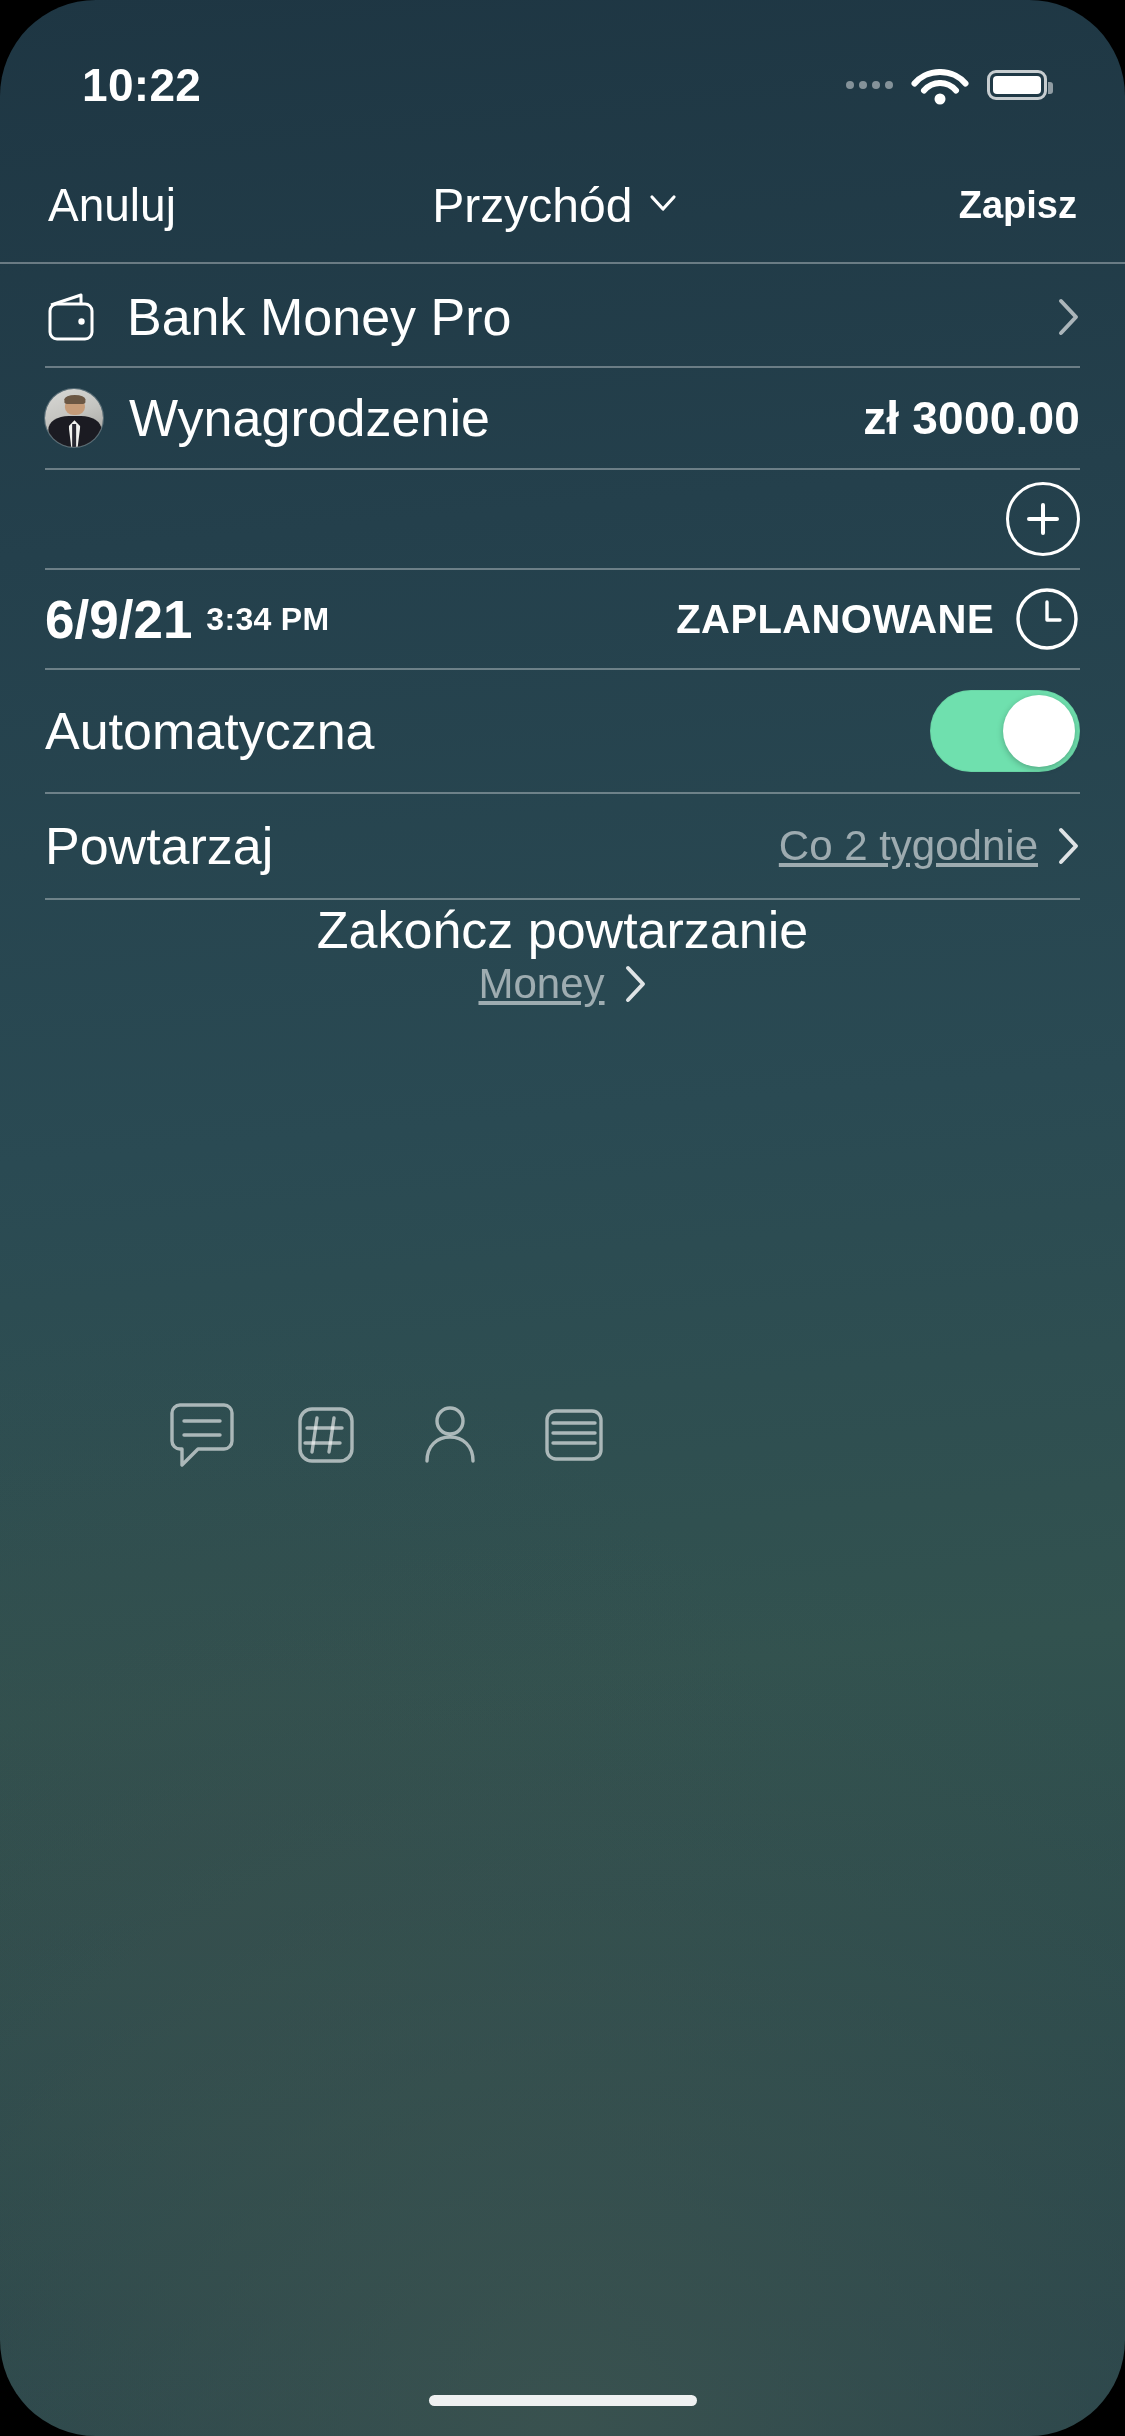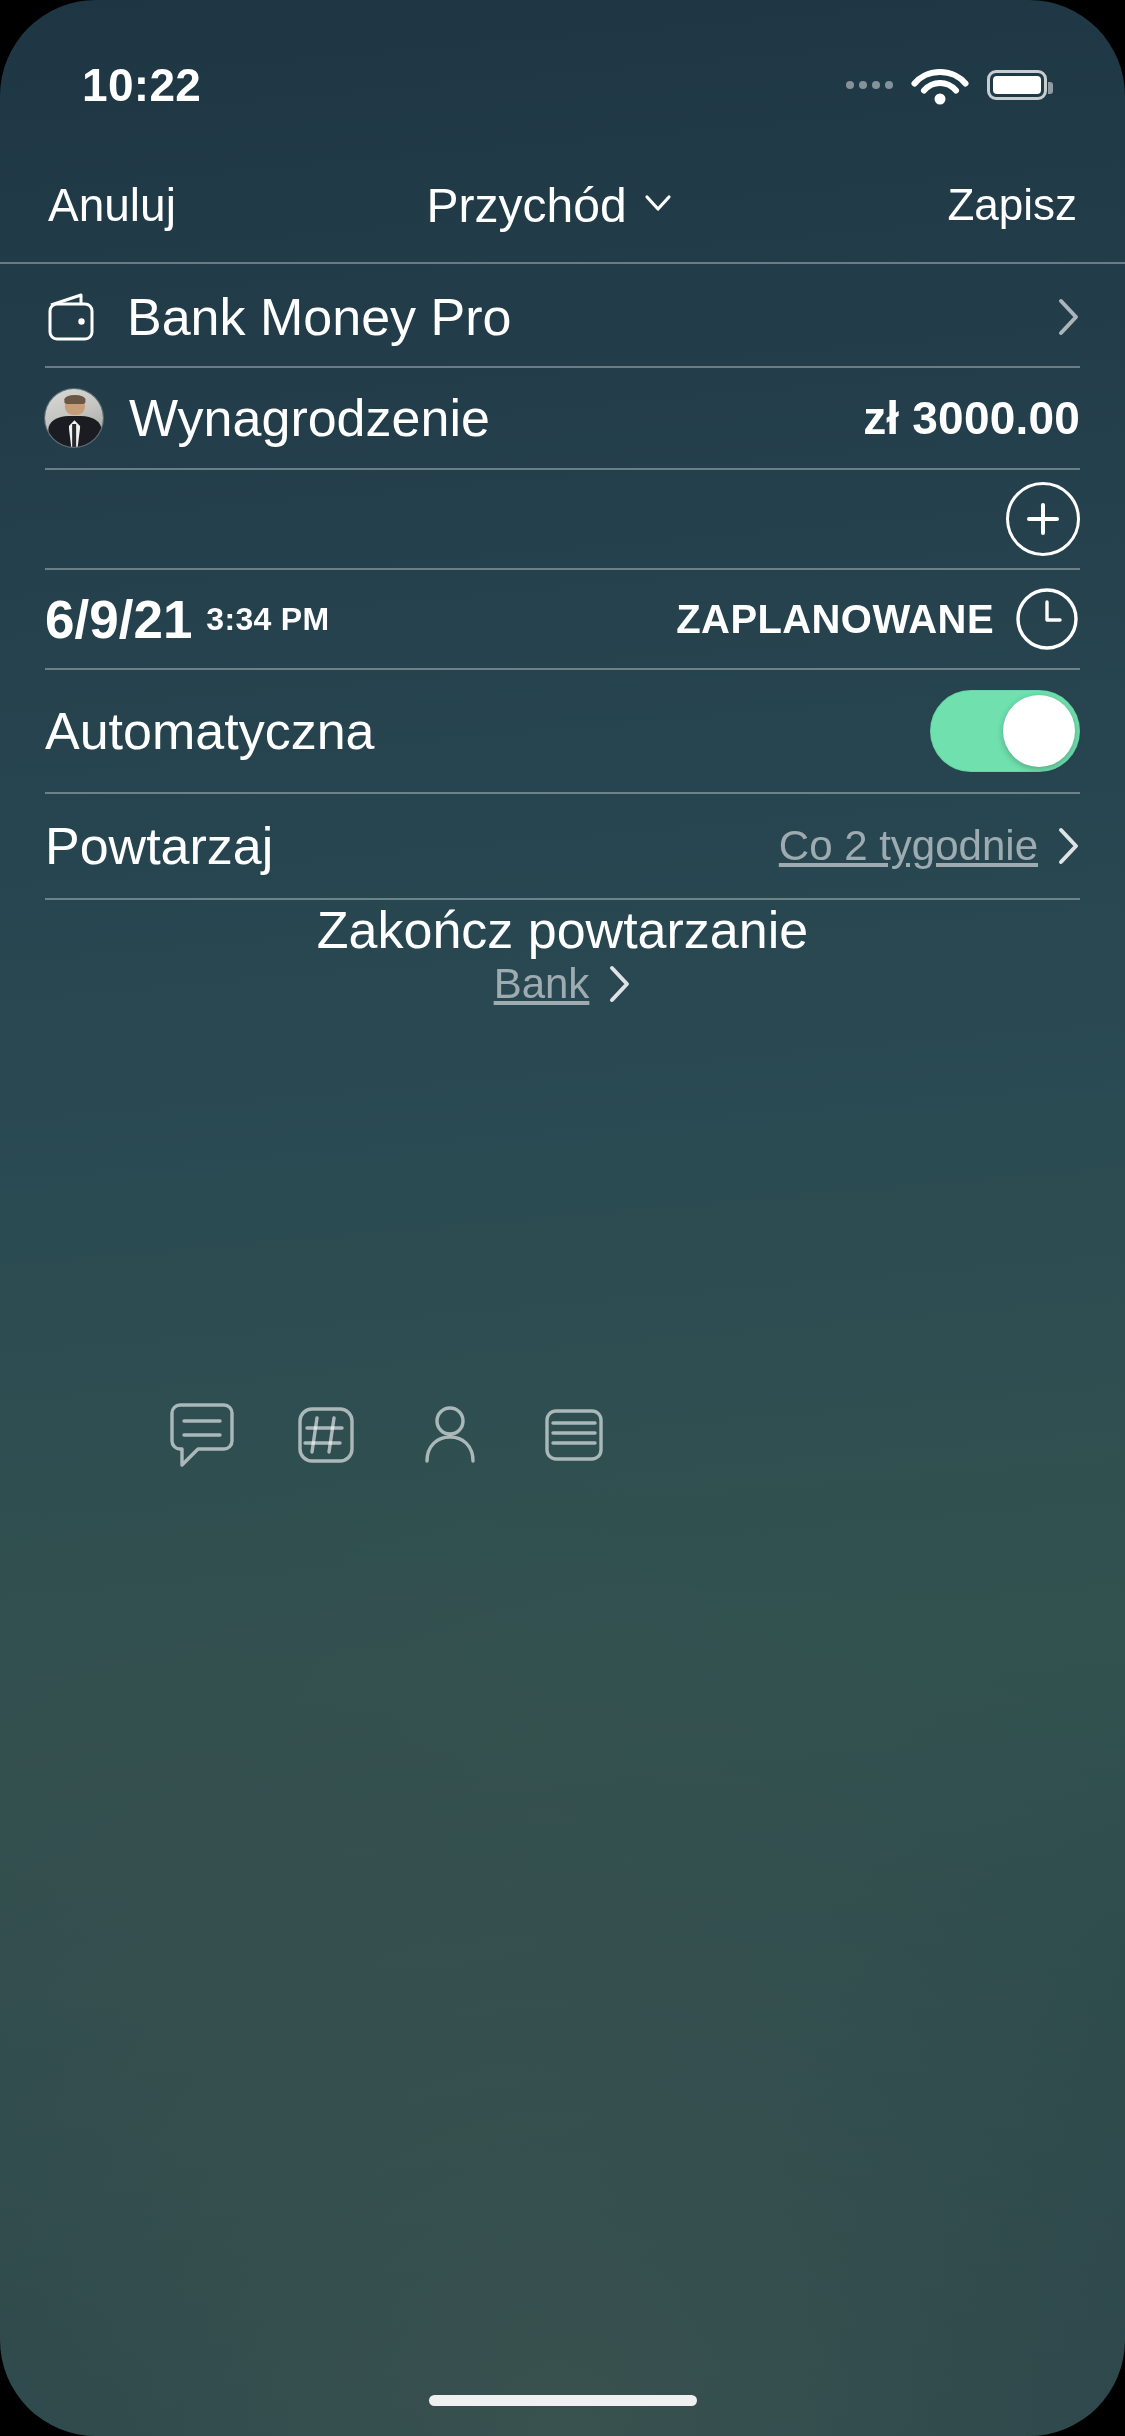--- a/index.html
+++ b/index.html
@@ -49,21 +49,21 @@
   }
   .nav-left{ color:#fff; font-size:46px; font-weight:400; flex:0 0 auto; }
   .nav-title{
     flex:1 1 auto; text-align:center; color:#fff; font-size:48px; font-weight:400;
     display:flex; align-items:center; justify-content:center; gap:16px;
     margin-left:-24px;
   }
   .chev-down{
     width:30px; height:30px; display:inline-block; position:relative; top:-2px;
   }
-  .nav-right{ color:#fff; font-size:44px; font-weight:400; flex:0 0 auto; }
+  .nav-right{ color:#fff; font-size:38px; font-weight:700; flex:0 0 auto; }
 
   .hr-full{
     position:absolute; left:0; right:0; height:2px;
     background:rgba(255,255,255,.33);
   }
   .hr-inset{
     position:absolute; left:45px; right:45px; height:2px;
     background:rgba(255,255,255,.33);
   }
 
@@ -281,21 +281,21 @@
       </svg>
     </div>
   </div>
   <div class="hr-inset" style="top:898px"></div>
 
   <div class="row" style="top:900px; height:104px;flex-direction:column;">
     <div class="row-left">
       <span class="label">Zakończ powtarzanie</span>
     </div>
     <div class="row-right">
-      <span class="value-muted">Bank</span>
+      <span class="value-muted">Money</span>
       <svg class="chev-right" viewBox="0 0 22 38">
         <path d="M3 3 L18 19 L3 35" fill="none" stroke="rgba(255,255,255,.85)" stroke-width="4" stroke-linecap="round" stroke-linejoin="round"></path>
       </svg>
     </div>
   </div>
 
   <div id="iconbar">
 
     <div class="ibtn">
       <svg width="84" height="84" viewBox="0 0 84 84">

